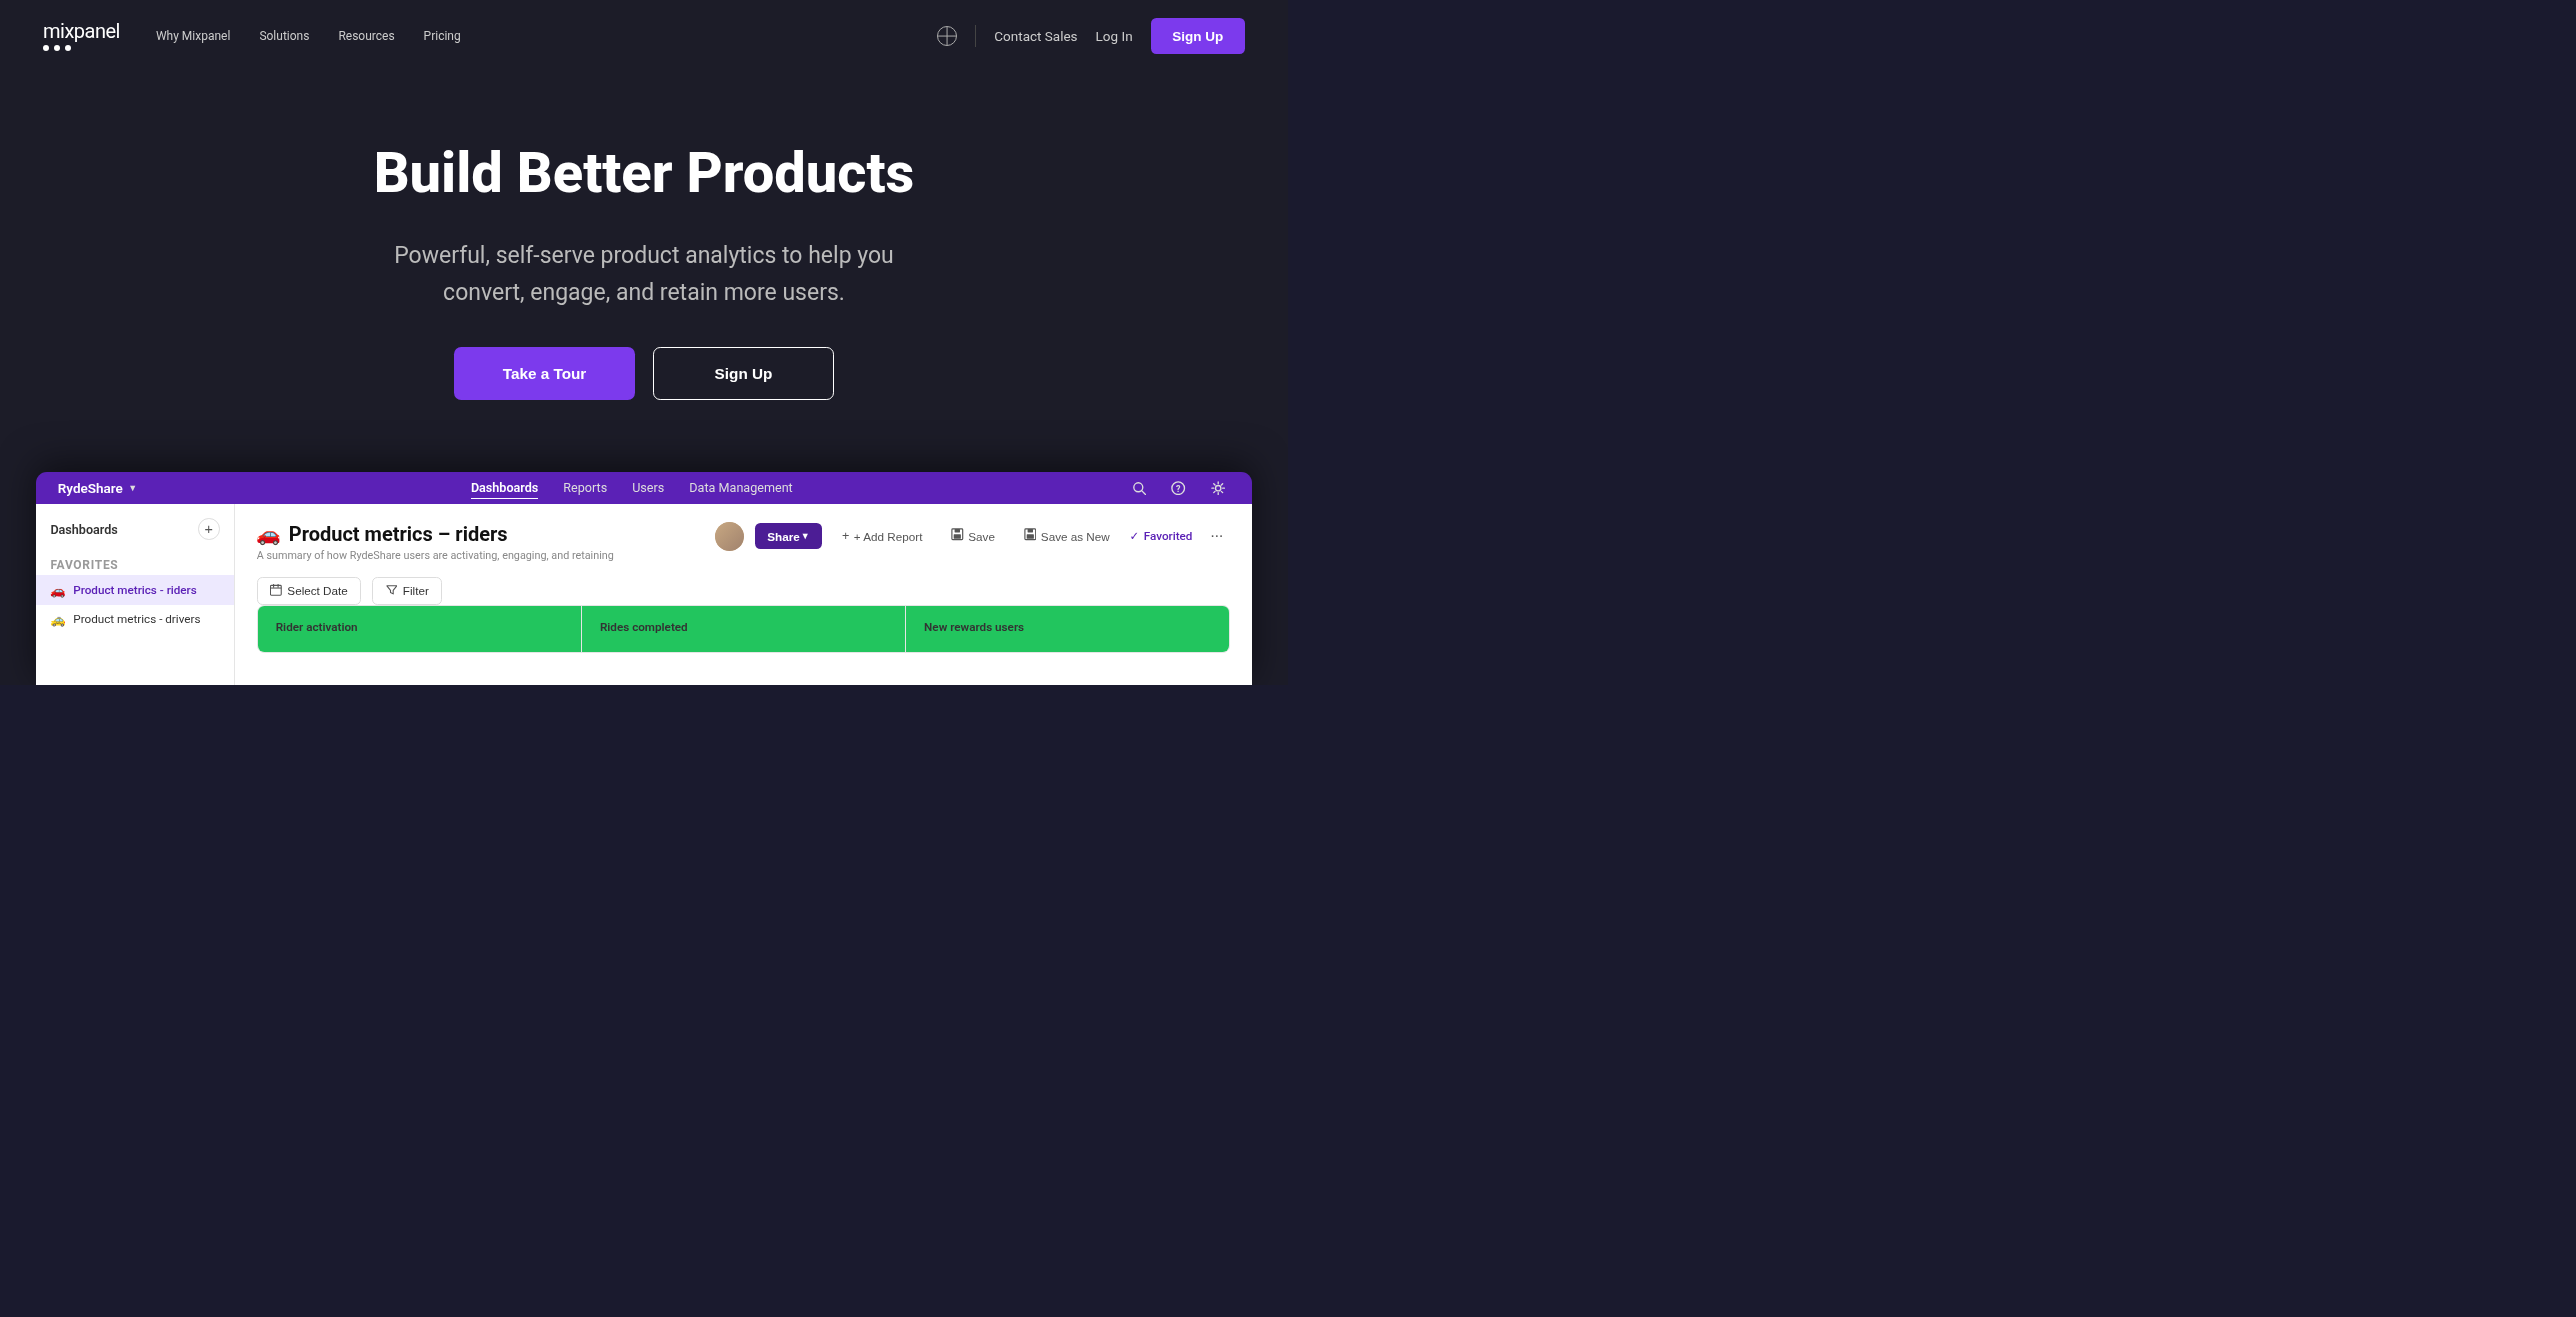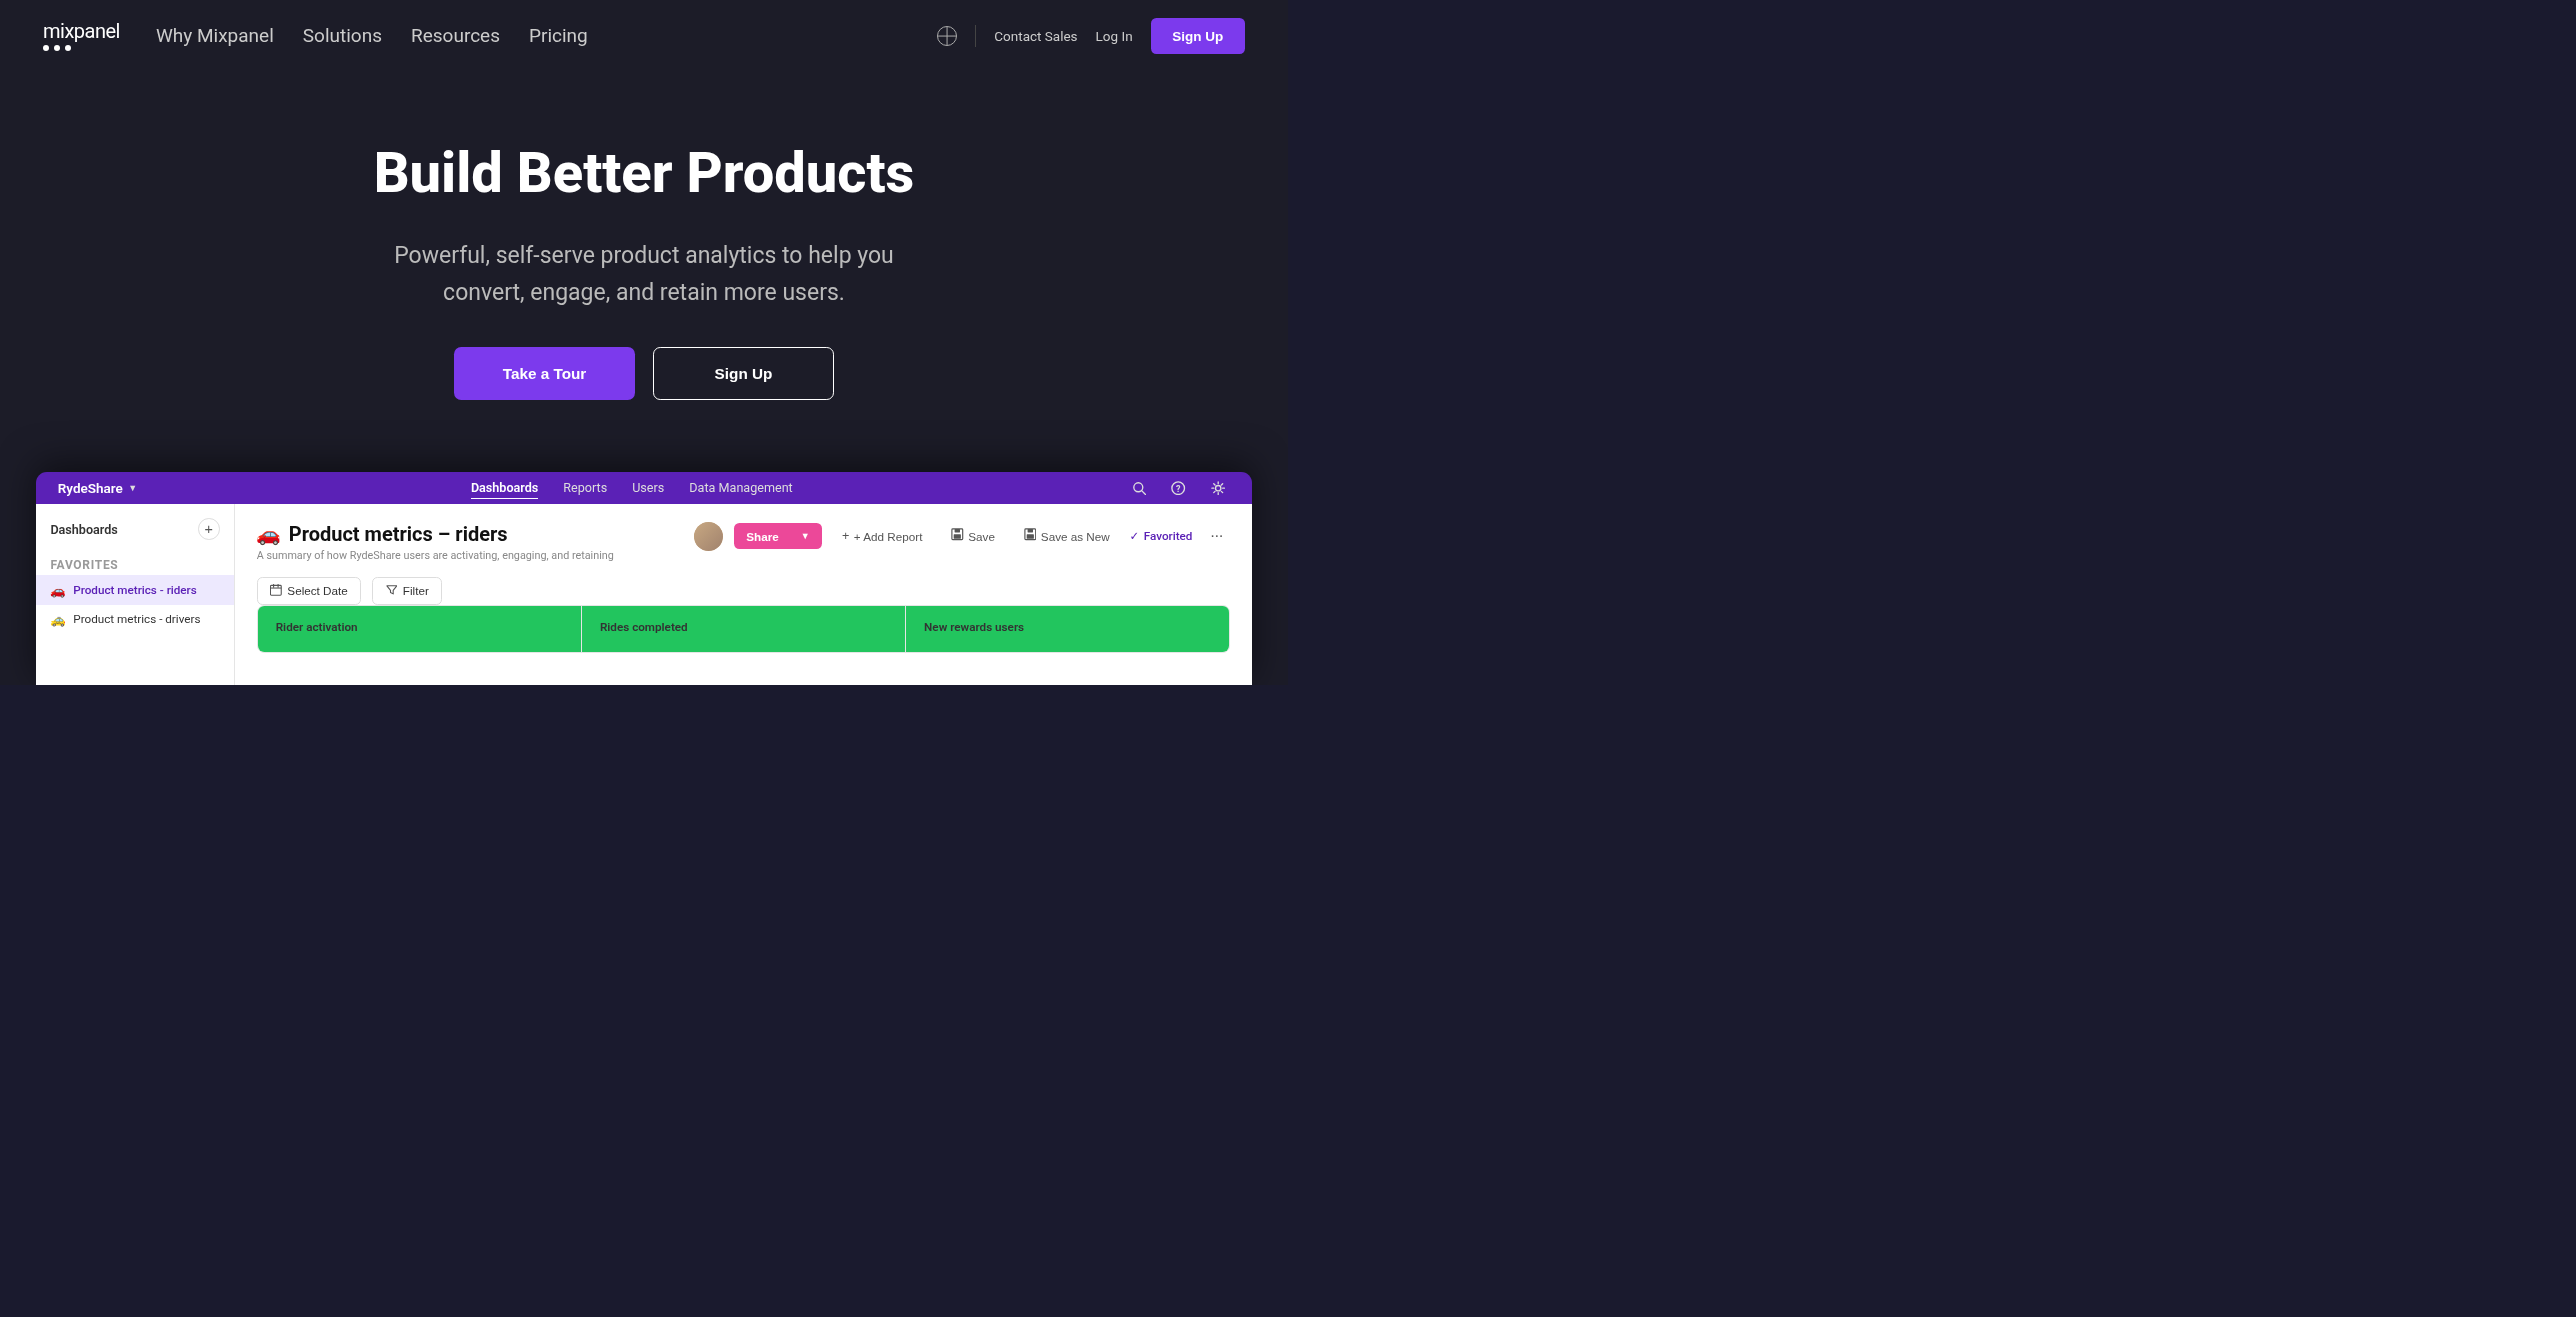--- a/index.html
+++ b/index.html
@@ -46,21 +46,21 @@
       height: 6.3px;
       border-radius: 50%;
       background: #fff;
     }
     .nav-links {
       display: flex;
       gap: 29px;
     }
     .nav-link {
       color: #ccc;
-      font-size: 19px;
+      font-size: 12px;
       cursor: pointer;
       text-decoration: none;
     }
     .nav-right {
       display: flex;
       align-items: center;
       gap: 18px;
     }
     .globe-icon {
       width: 20px;
@@ -333,31 +333,31 @@
       align-items: center;
       justify-content: center;
     }
     .avatar-img {
       width: 100%;
       height: 100%;
       background: linear-gradient(135deg, #c8a882, #a0826d);
       border-radius: 50%;
     }
     .share-btn {
-      background: #ec4899;
+      background: #4c1d95;
       color: #fff;
       border: none;
       padding: 6.3px 12.6px;
       border-radius: 5.4px;
       font-size: 11.7px;
       font-weight: 600;
       cursor: pointer;
       display: flex;
       align-items: center;
-      gap: 22px;
+      gap: 1px;
     }
     .share-btn-arrow {
       font-size: 9px;
     }
     .action-btn {
       display: flex;
       align-items: center;
       gap: 4.5px;
       color: #555;
       font-size: 11.7px;

